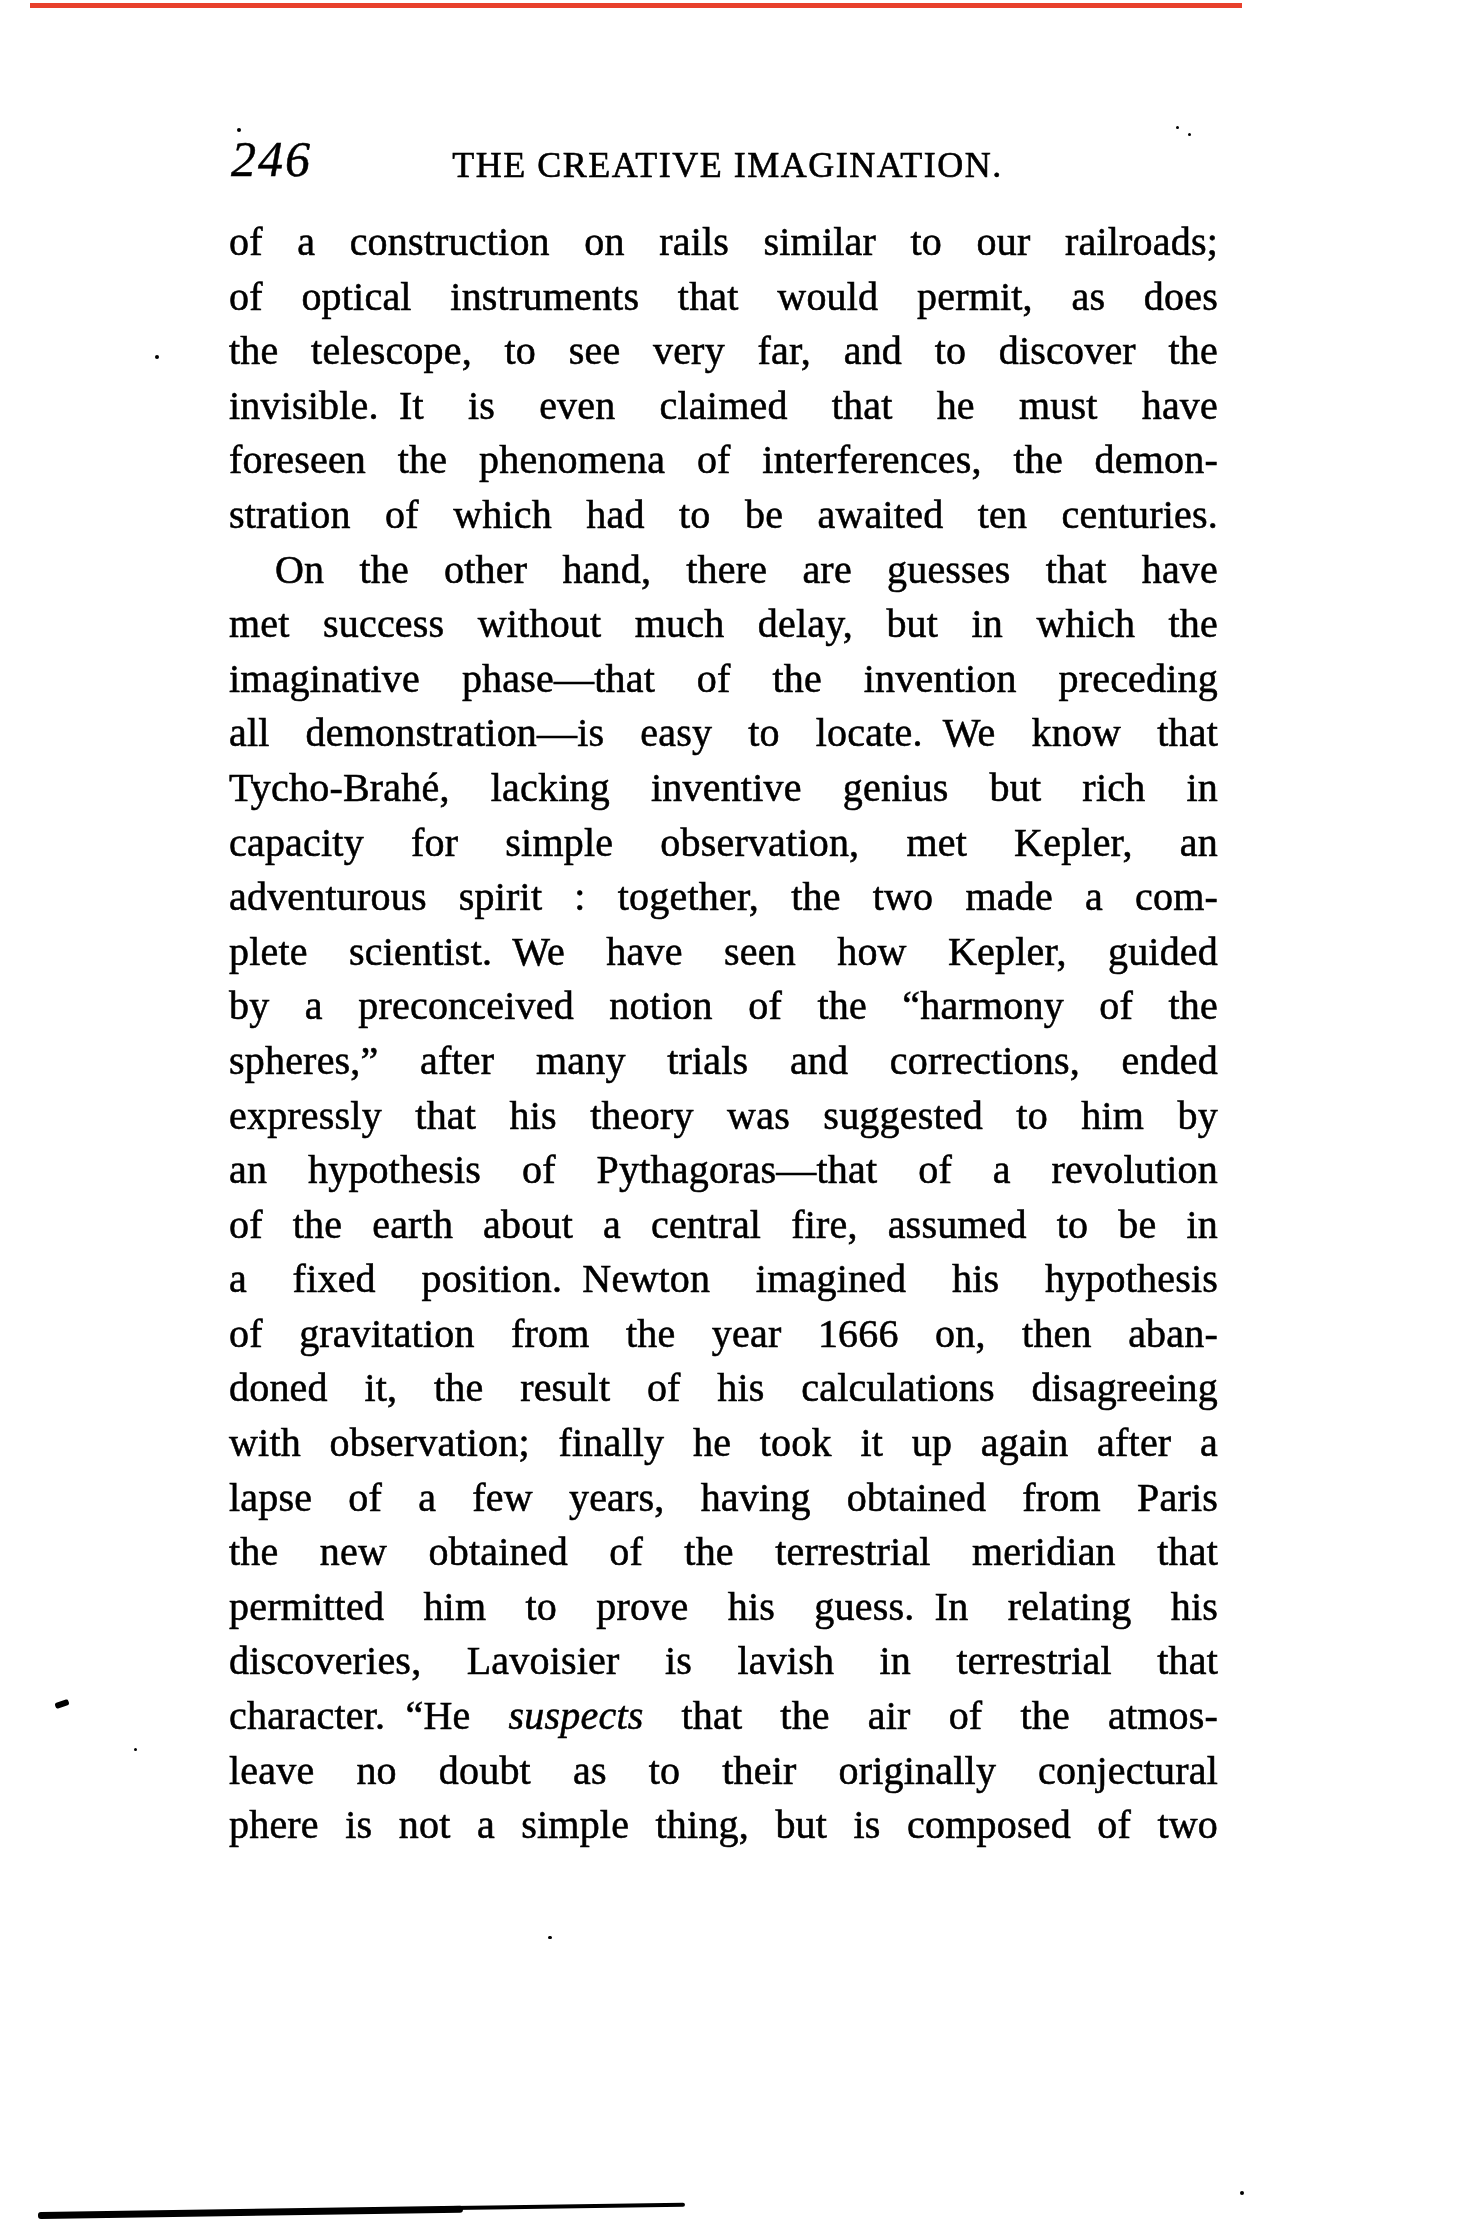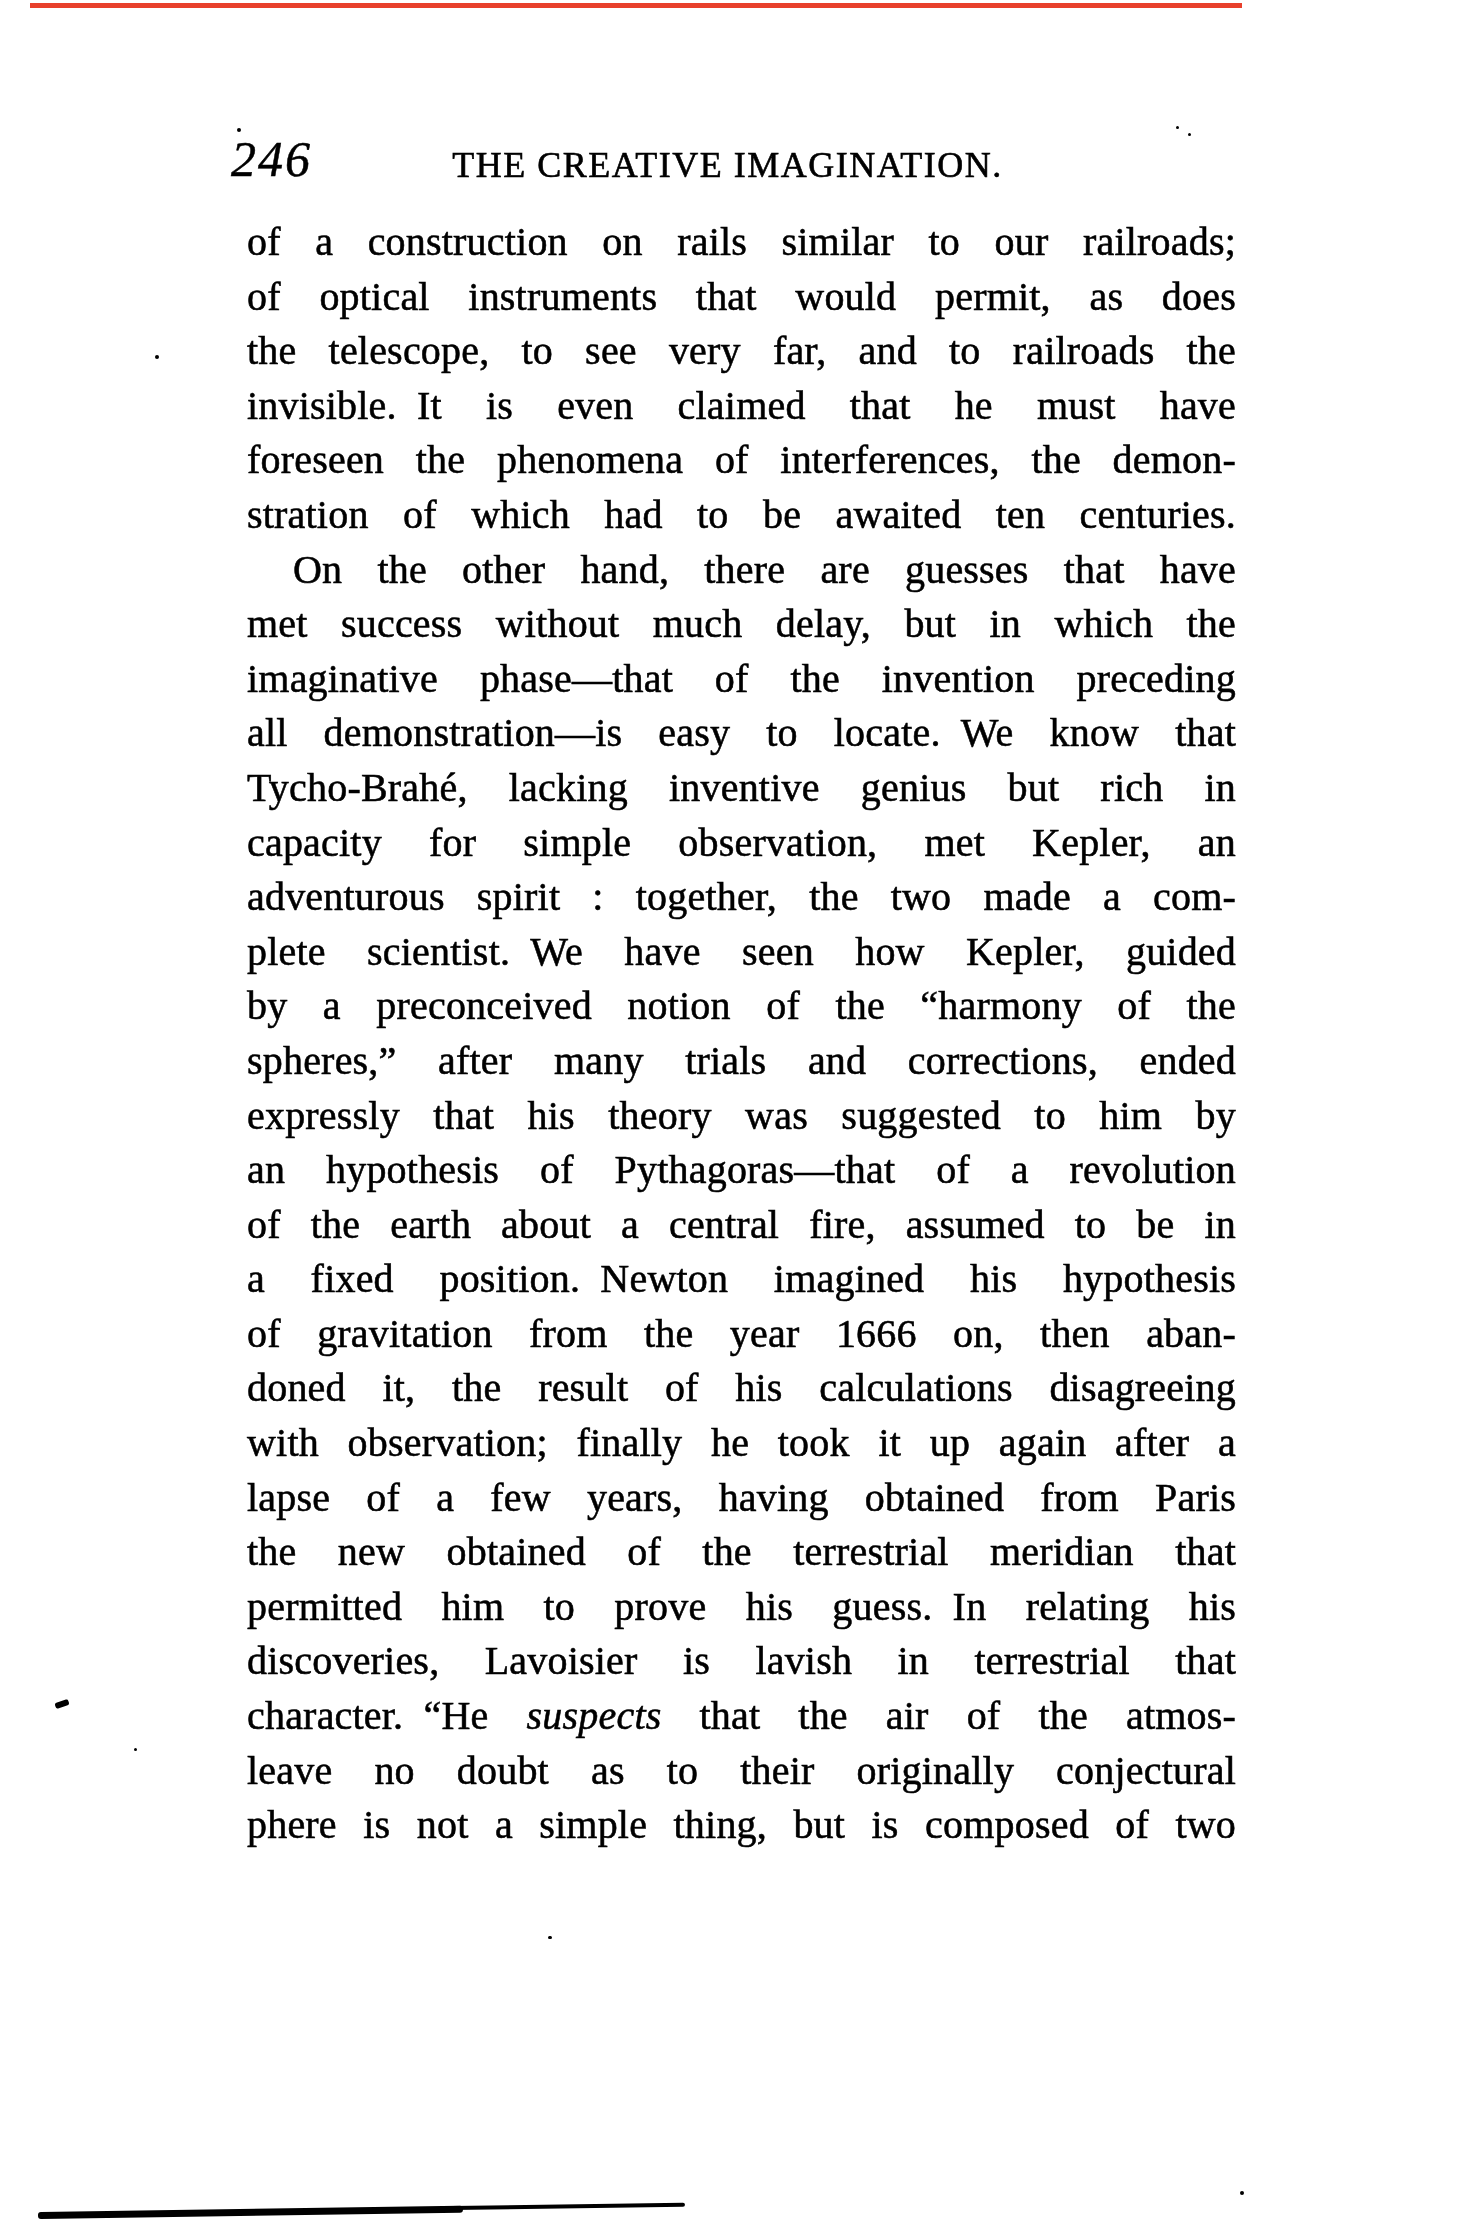--- a/index.html
+++ b/index.html
@@ -25,21 +25,21 @@
   }
   .running-title{
     position:absolute;left:233px;top:144px;width:989px;
     text-align:center;
     font-size:36px;letter-spacing:1.5px;
     -webkit-text-stroke:0.6px var(--ink);
     white-space:nowrap;
   }
   
   .body-text{
-    position:absolute;left:247px;top:215px;width:989px;
+    position:absolute;left:229px;top:215px;width:989px;
     font-size:40px;line-height:54.6px;
     letter-spacing:0.2px;
     -webkit-text-stroke:0.55px var(--ink);
   }
   .tline{
     text-align:justify;
     text-align-last:justify;
     white-space:normal;
     height:54.6px;
   }
@@ -69,21 +69,21 @@
 <div class="page">
 
   <div class="top-edge"></div>
 
   <div class="folio">246</div>
   <div class="running-title">THE CREATIVE IMAGINATION.</div>
 
   <div class="body-text">
       <div class="tline"><span>of a construction on rails similar to our railroads;</span></div>
       <div class="tline"><span>of optical instruments that would permit, as does</span></div>
-      <div class="tline"><span>the telescope, to see very far, and to railroads the</span></div>
+      <div class="tline"><span>the telescope, to see very far, and to discover the</span></div>
       <div class="tline"><span>invisible. It is even claimed that he must have</span></div>
       <div class="tline"><span>foreseen the phenomena of interferences, the demon-</span></div>
       <div class="tline"><span>stration of which had to be awaited ten centuries.</span></div>
       <div class="tline indent"><span>On the other hand, there are guesses that have</span></div>
       <div class="tline"><span>met success without much delay, but in which the</span></div>
       <div class="tline"><span>imaginative phase—that of the invention preceding</span></div>
       <div class="tline"><span>all demonstration—is easy to locate. We know that</span></div>
       <div class="tline"><span>Tycho-Brahé, lacking inventive genius but rich in</span></div>
       <div class="tline"><span>capacity for simple observation, met Kepler, an</span></div>
       <div class="tline"><span>adventurous spirit : together, the two made a com-</span></div>

